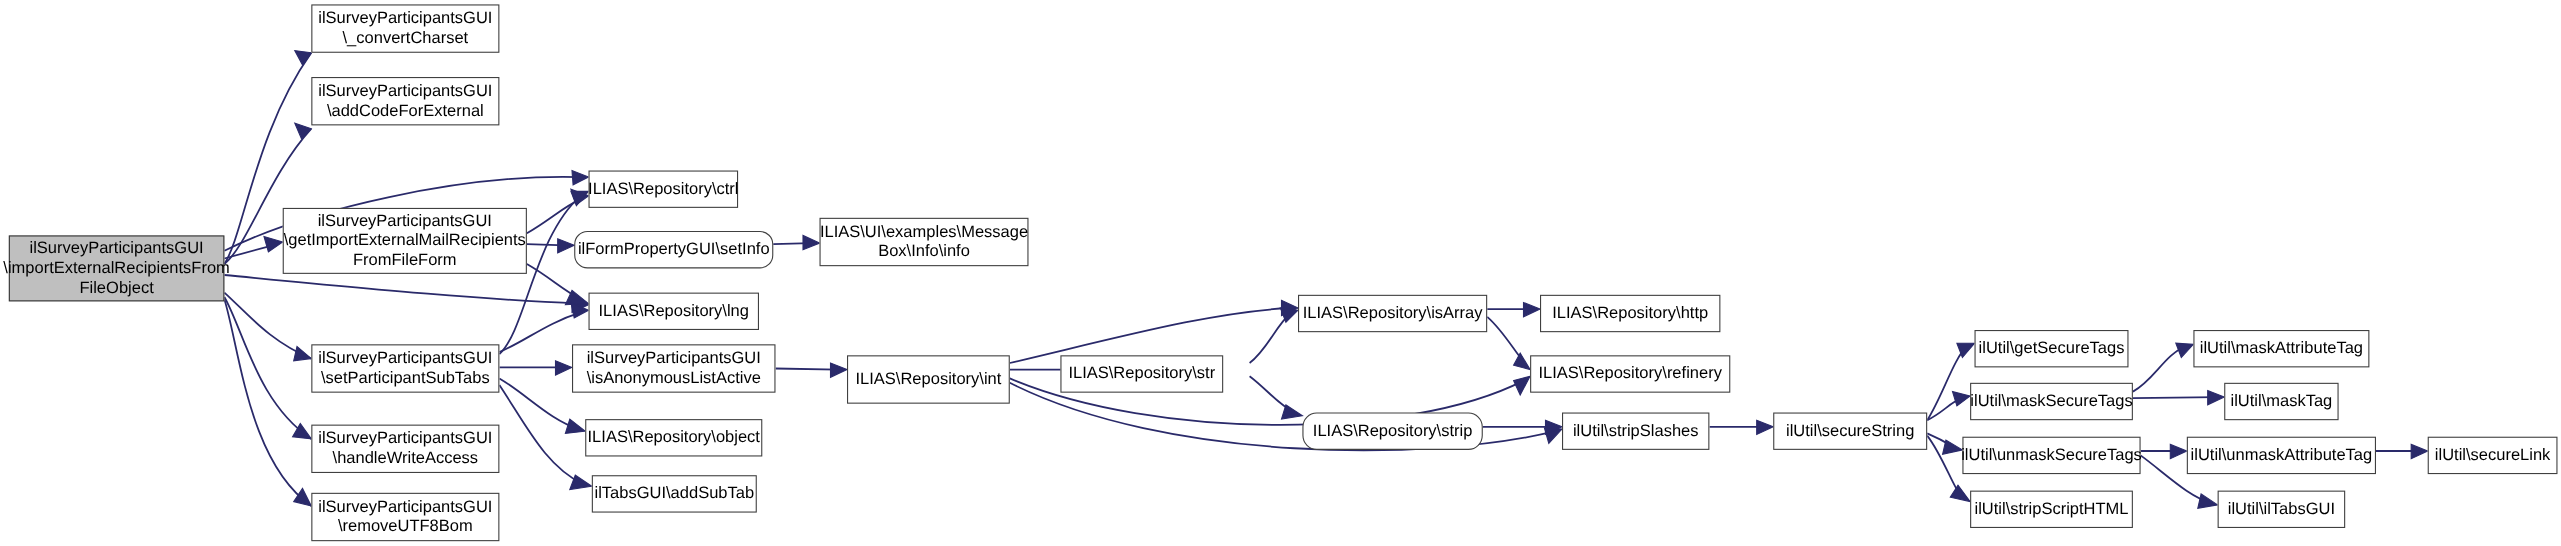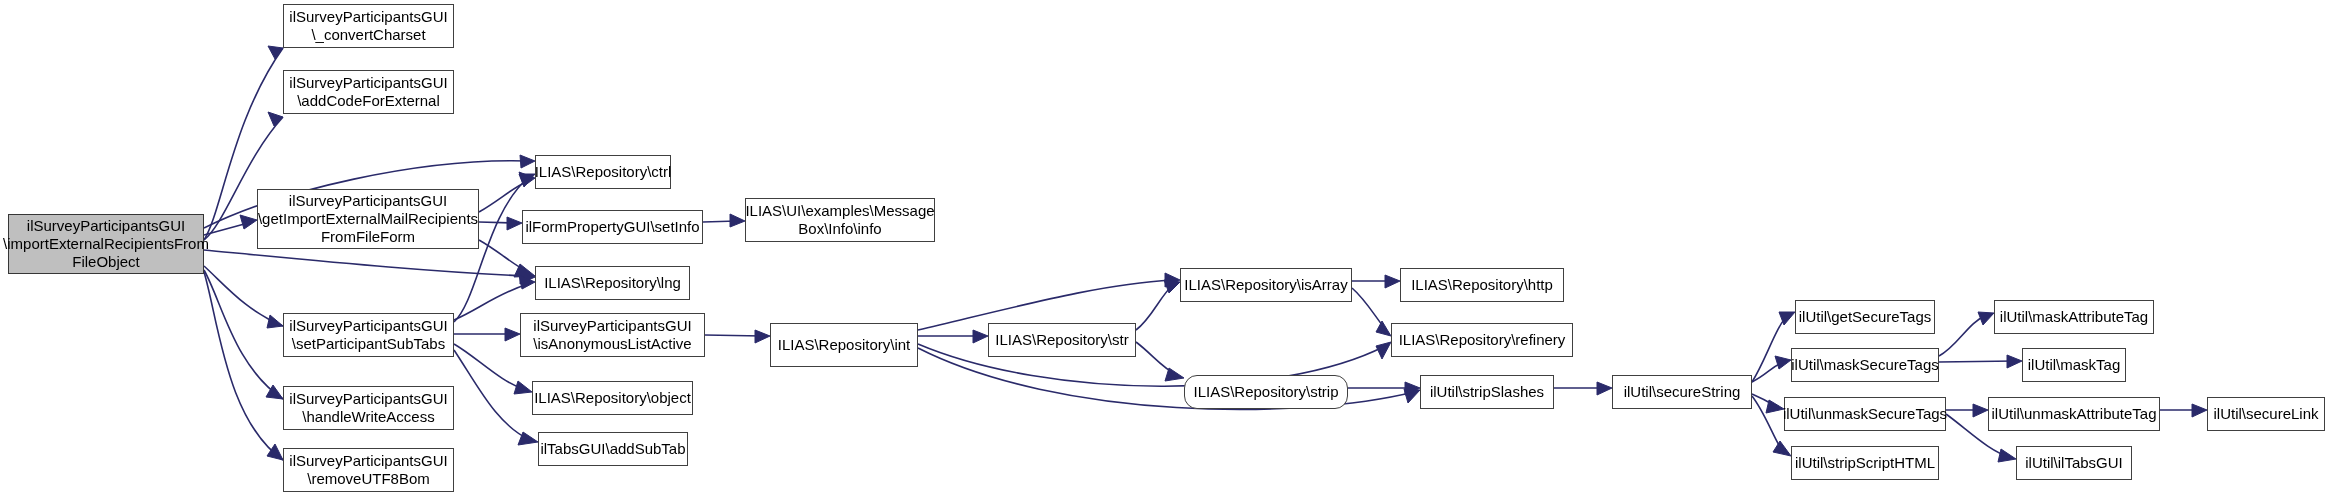--- a/index.html
+++ b/index.html
@@ -105,30 +105,30 @@
     <div class="node" style="left: 257px; top: 189px; width: 222px; height: 60px;">ilSurveyParticipantsGUI
 \getImportExternalMailRecipients
 FromFileForm</div>
     <div class="node" style="left: 283px; top: 313px; width: 171px; height: 44px;">ilSurveyParticipantsGUI
 \setParticipantSubTabs</div>
     <div class="node" style="left: 283px; top: 386px; width: 171px; height: 44px;">ilSurveyParticipantsGUI
 \handleWriteAccess</div>
     <div class="node" style="left: 283px; top: 448px; width: 171px; height: 44px;">ilSurveyParticipantsGUI
 \removeUTF8Bom</div>
     <div class="node" style="left: 535px; top: 155px; width: 136px; height: 27px;">ILIAS\Repository\ctrl</div>
-    <div class="node" style="left: 522px; top: 210px; width: 181px; height: 27px;">ilFormPropertyGUI\setInfo</div>
+    <div class="node" style="left: 522px; top: 210px; width: 181px; height: 27px; border-radius: 12px;">ilFormPropertyGUI\setInfo</div>
     <div class="node" style="left: 535px; top: 266px; width: 155px; height: 27px;">ILIAS\Repository\lng</div>
     <div class="node" style="left: 520px; top: 313px; width: 185px; height: 44px;">ilSurveyParticipantsGUI
 \isAnonymousListActive</div>
     <div class="node" style="left: 532px; top: 381px; width: 161px; height: 27px;">ILIAS\Repository\object</div>
     <div class="node" style="left: 538px; top: 432px; width: 150px; height: 27px;">ilTabsGUI\addSubTab</div>
     <div class="node" style="left: 745px; top: 198px; width: 190px; height: 44px;">ILIAS\UI\examples\Message
 Box\Info\info</div>
     <div class="node" style="left: 770px; top: 323px; width: 148px; height: 44px; text-align: center;">ILIAS\Repository\int</div>
-    <div class="node" style="left: 988px; top: 323px; width: 148px; height: 27px;">ILIAS\Repository\str</div>
+    <div class="node" style="left: 964px; top: 323px; width: 148px; height: 27px;">ILIAS\Repository\str</div>
     <div class="node" style="left: 1180px; top: 268px; width: 172px; height: 27px;">ILIAS\Repository\isArray</div>
     <div class="node" style="left: 1184px; top: 375px; width: 164px; height: 27px; border-radius: 13px;">ILIAS\Repository\strip</div>
     <div class="node" style="left: 1400px; top: 268px; width: 164px; height: 27px;">ILIAS\Repository\http</div>
     <div class="node" style="left: 1391px; top: 323px; width: 182px; height: 27px;">ILIAS\Repository\refinery</div>
     <div class="node" style="left: 1420px; top: 375px; width: 134px; height: 27px;">ilUtil\stripSlashes</div>
     <div class="node" style="left: 1612px; top: 375px; width: 140px; height: 27px;">ilUtil\secureString</div>
     <div class="node" style="left: 1795px; top: 300px; width: 140px; height: 27px;">ilUtil\getSecureTags</div>
     <div class="node" style="left: 1791px; top: 348px; width: 148px; height: 27px;">ilUtil\maskSecureTags</div>
     <div class="node" style="left: 1784px; top: 397px; width: 162px; height: 27px;">ilUtil\unmaskSecureTags</div>
     <div class="node" style="left: 1791px; top: 446px; width: 148px; height: 27px;">ilUtil\stripScriptHTML</div>

